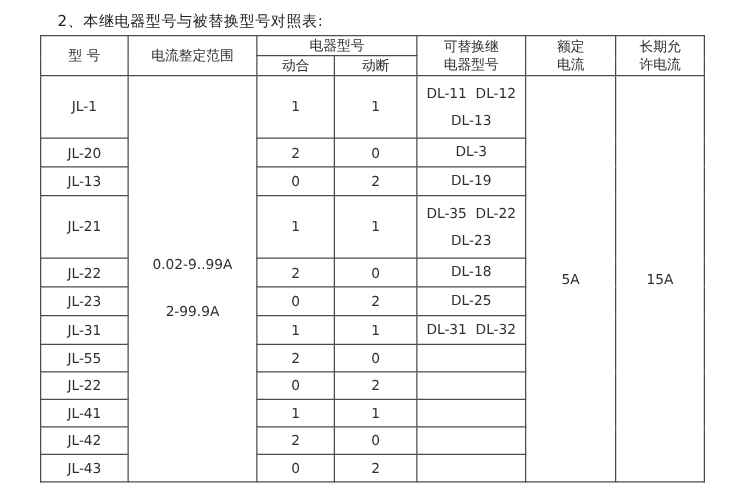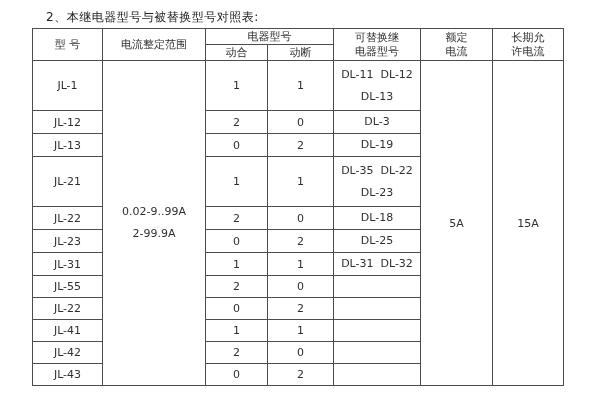--- a/index.html
+++ b/index.html
@@ -24,21 +24,21 @@
     padding:0;color:#2f2f2f;overflow:hidden;
   }
   tr.hdr{height:16px;}
   tr.normal{height:22px;}
   tr.tall{height:50px;}
   td.replace{
     text-align:left;padding-left:12px;white-space:pre-wrap;
     line-height:22px;
     margin-left:20px;
   }
-  td.range-cell div{line-height:22px;}
+  td.range-cell div{line-height:22px;margin-top:16px;}
   .two-line div{line-height:14px;}
 </style>
 </head>
 <body>
 
 <div class="page-title">2、本继电器型号与被替换型号对照表:</div>
 
 <table class="cmp">
   <colgroup>
     <col style="width:70px">
@@ -80,21 +80,21 @@
           <div>2-99.9A</div>
         </td>
         <td>1</td>
         <td>1</td>
         <td class="replace">DL-11  DL-12
 DL-13</td>
         <td rowspan="12">5A</td>
         <td rowspan="12">15A</td>
       </tr>
       <tr class="normal">
-        <td>JL-12</td>
+        <td>JL-20</td>
         <td>2</td>
         <td>0</td>
         <td class="replace">DL-3</td>
       </tr>
       <tr class="normal">
         <td>JL-13</td>
         <td>0</td>
         <td>2</td>
         <td class="replace">DL-19</td>
       </tr>

